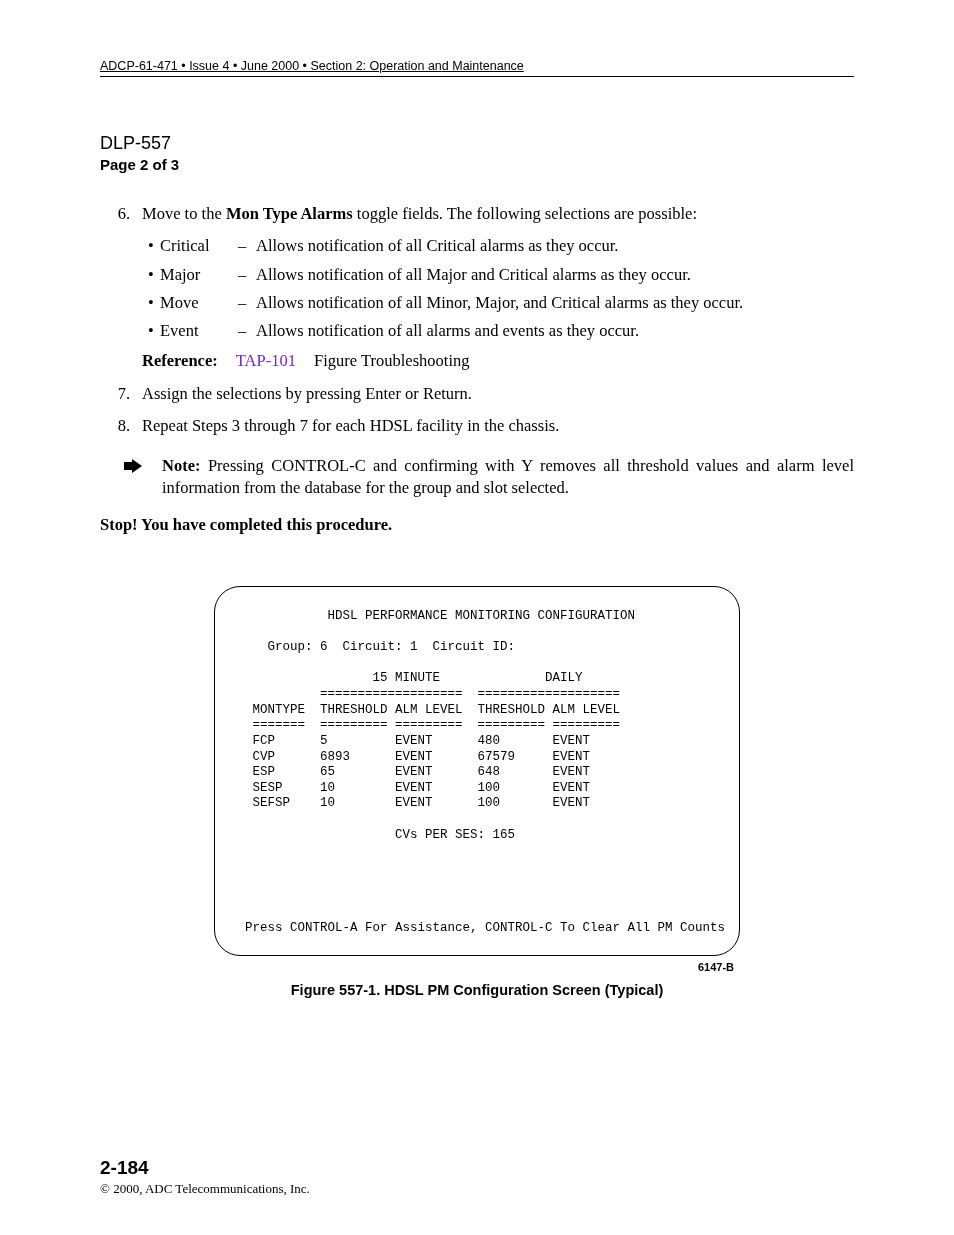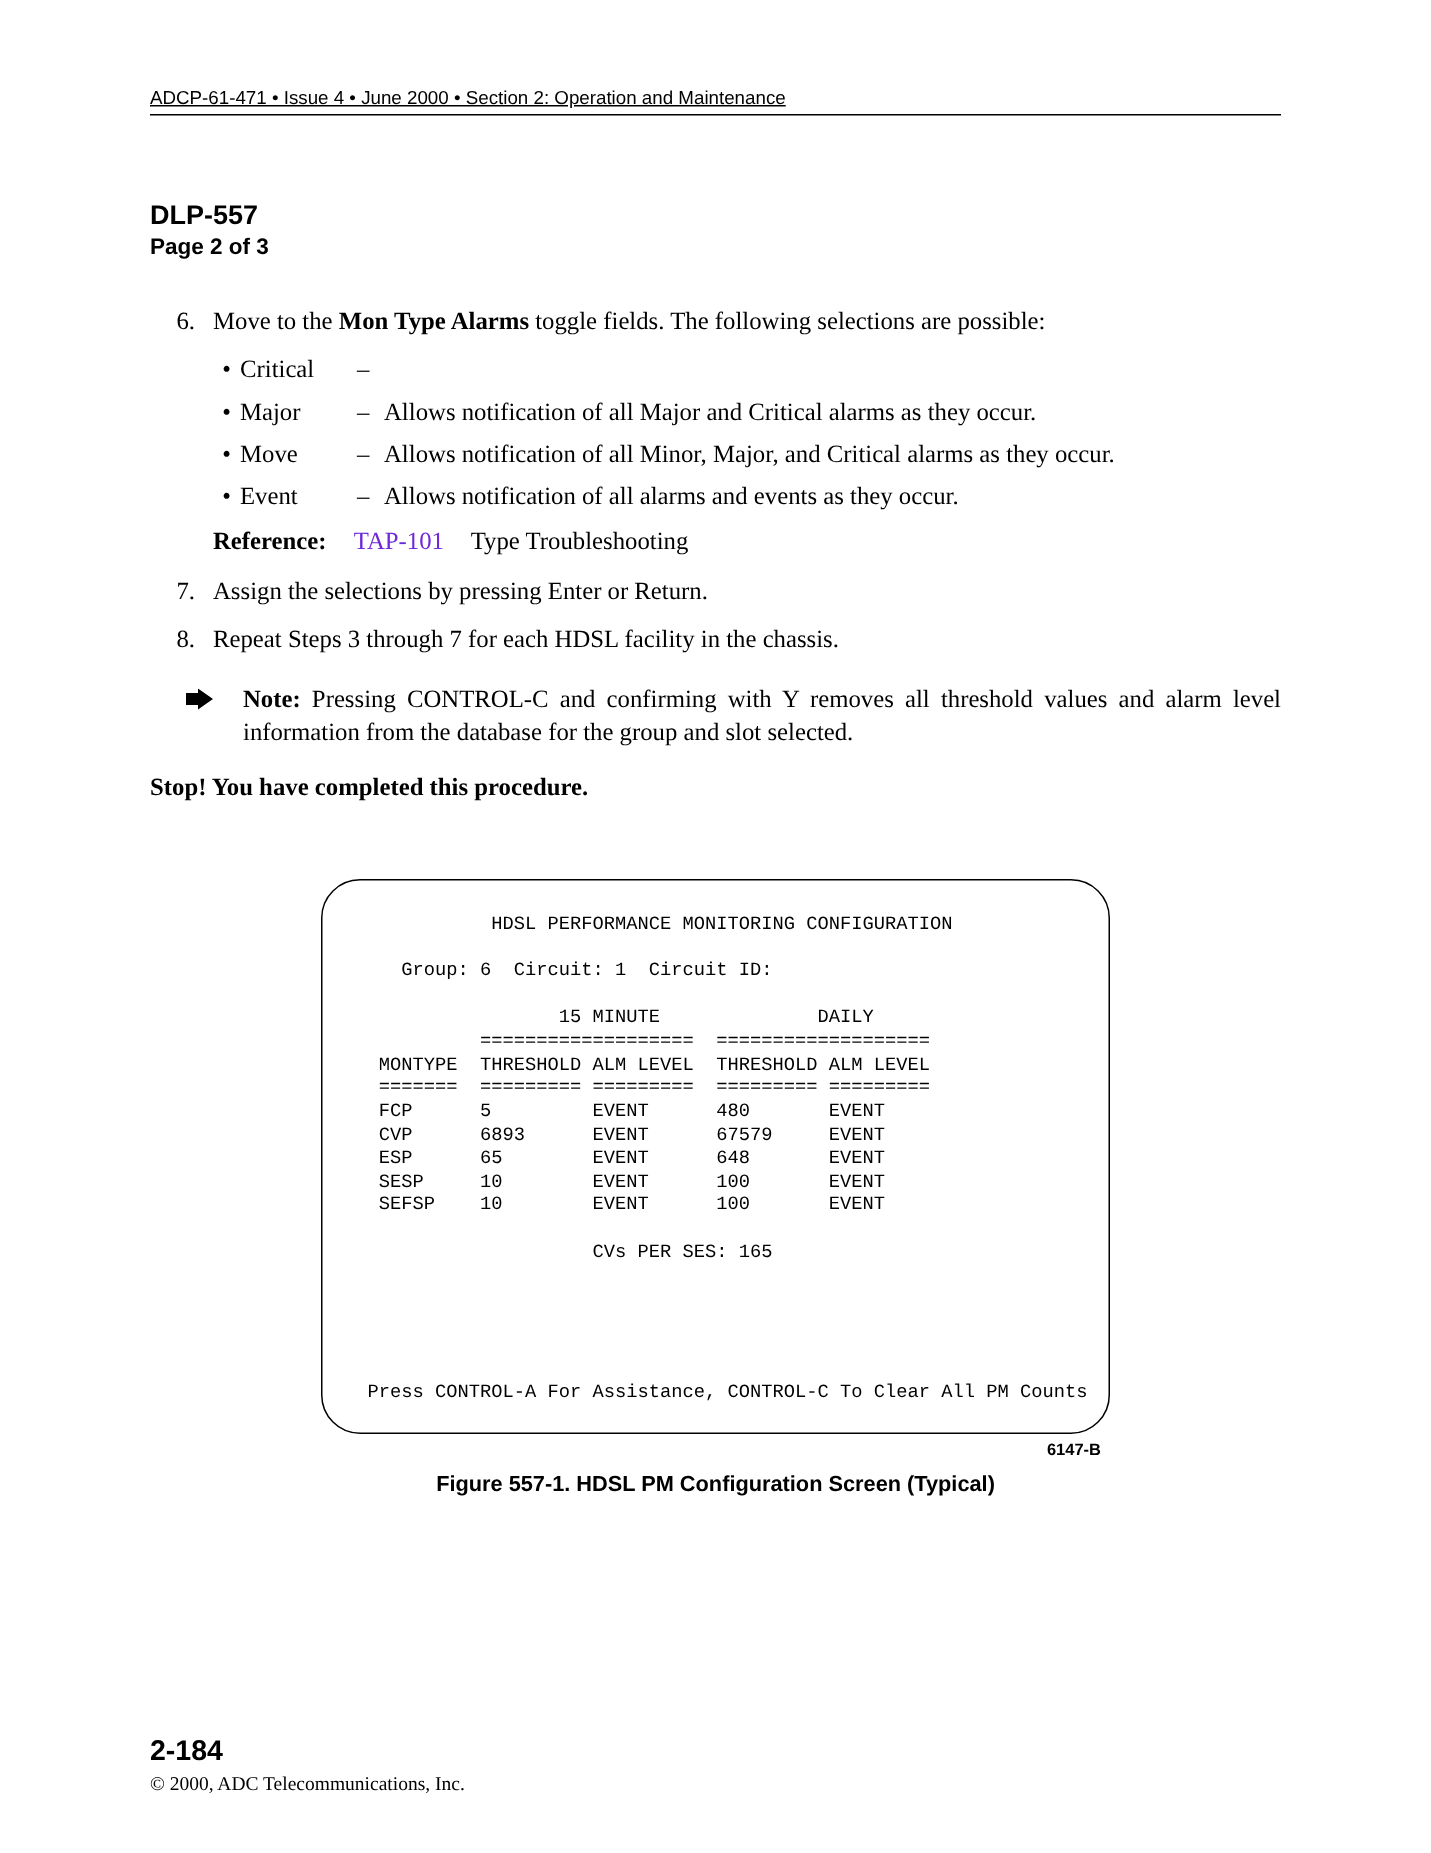--- a/index.html
+++ b/index.html
@@ -21,21 +21,21 @@
     padding-bottom: 2px;
     margin-bottom: 56px;
   }
   .header-text {
     font-family: Arial, Helvetica, sans-serif;
     font-size: 12.5px;
     text-decoration: underline;
   }
   .dlp-heading {
     font-family: Arial, Helvetica, sans-serif;
-    font-weight: bold;
+    font-weight: normal;
     font-size: 18px;
     margin-bottom: 2px;
   }
   .page-of {
     font-family: Arial, Helvetica, sans-serif;
     font-weight: bold;
     font-size: 15px;
     margin-bottom: 30px;
   }
   .body {
@@ -150,20 +150,21 @@
       <div class="step-content">
         <span>Move to the </span><b>Mon Type Alarms</b><span> toggle fields. The following selections are possible:</span>
       </div>
     </div>
 
     <div class="bullet-list">
       <div class="bullet-row">
         <div class="bullet-dot">•</div>
         <div class="bullet-name">Critical</div>
         <div class="bullet-dash">–</div>
+        <div class="bullet-desc">Allows notification of all Critical alarms as they occur.</div>
       </div>
       <div class="bullet-row">
         <div class="bullet-dot">•</div>
         <div class="bullet-name">Major</div>
         <div class="bullet-dash">–</div>
         <div class="bullet-desc">Allows notification of all Major and Critical alarms as they occur.</div>
       </div>
       <div class="bullet-row">
         <div class="bullet-dot">•</div>
         <div class="bullet-name">Move</div>
@@ -174,21 +175,21 @@
         <div class="bullet-dot">•</div>
         <div class="bullet-name">Event</div>
         <div class="bullet-dash">–</div>
         <div class="bullet-desc">Allows notification of all alarms and events as they occur.</div>
       </div>
     </div>
 
     <div class="ref-row">
       <span class="ref-label">Reference:</span>
       <span class="ref-link">TAP-101</span>
-      <span>Type Troubleshooting</span>
+      <span>Figure Troubleshooting</span>
     </div>
 
     <div class="step">
       <div class="step-num">7.</div>
       <div class="step-content">Assign the selections by pressing Enter or Return.</div>
     </div>
 
     <div class="step">
       <div class="step-num">8.</div>
       <div class="step-content">Repeat Steps 3 through 7 for each HDSL facility in the chassis.</div>

